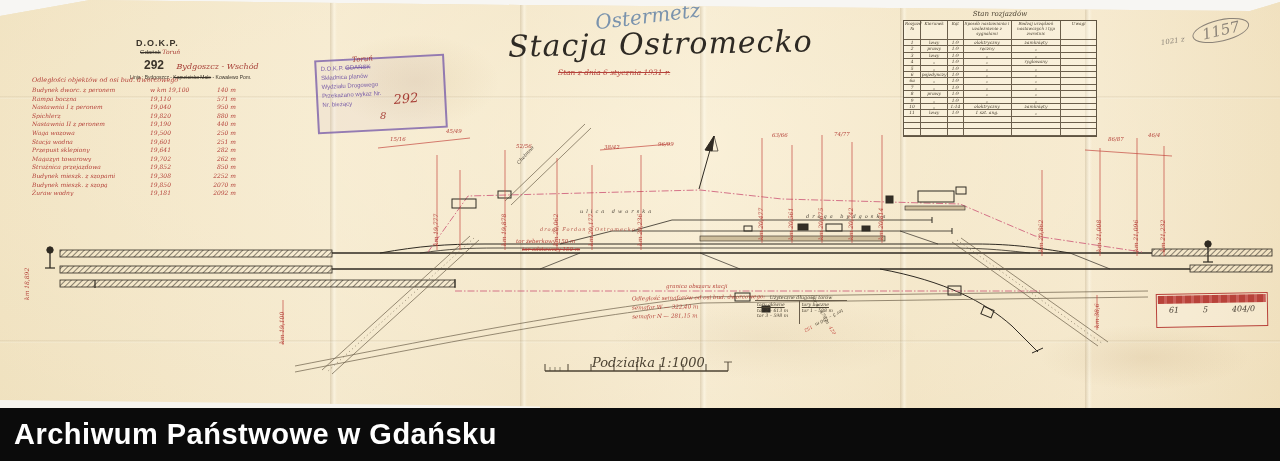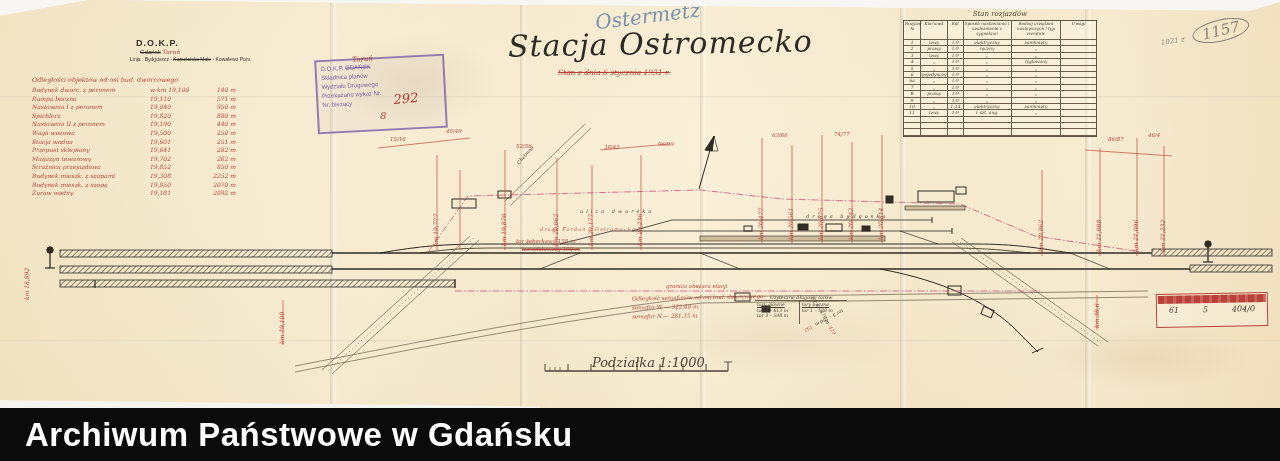--- a/index.html
+++ b/index.html
@@ -91,21 +91,21 @@
   .rbd .g1{font-weight:bold;font-size:8.5px;}
   .rbd .g2{font-size:5.5px;}
   .rbd .g3{font-size:5.5px;border-bottom:0.5px solid #7a6a50;display:inline-block;padding:0 8px;}
   .rbd .g4{font-size:5px;}
   
   .scale-label{position:absolute;left:592px;top:355px;font-family:"DejaVu Serif",serif;font-style:italic;
     font-size:13px;color:#4c4333;}
   
   .footer{position:absolute;left:0;top:408px;width:1280px;height:53px;background:#0b0b0b;
     display:flex;align-items:center;}
-  .footer span{color:#fff;font-weight:bold;font-size:33px;margin-left:25px;letter-spacing:0.5px;
+  .footer span{color:#fff;font-weight:bold;font-size:29px;margin-left:14px;letter-spacing:0.5px;
     font-family:"Liberation Sans",sans-serif;}
   svg.drawing{position:absolute;left:0;top:0;}
 </style>
 </head>
 <body>
 
 <div class="stage">
 
   <div class="paper">
     <div class="fold" style="left:330px"></div>
@@ -241,20 +241,24 @@
           <line x1="724" y1="362" x2="732" y2="362" stroke-width="0.8"></line>
         <line x1="728" y1="362" x2="728" y2="371"></line>
       </g>
     </svg>
 
     <div class="dokp">
       <div class="org">D.O.K.P.</div>
       <div class="office">
         <span class="struck">Gdańsk</span>
         <span class="hand">Toruń</span>
+      </div>
+      <div>
+        <span class="num">292</span>
+        <span class="hand route">Bydgoszcz - Wschód</span>
       </div>
       <div class="linja">
         <span>Linja : Bydgoszcz -</span>
         <span class="struck">Kapuścisko Małe</span>
         <span>- Kowalewo Pom.</span>
       </div>
     </div>
 
     <div class="title-block">
       <div class="title-german">Ostermetz</div>

